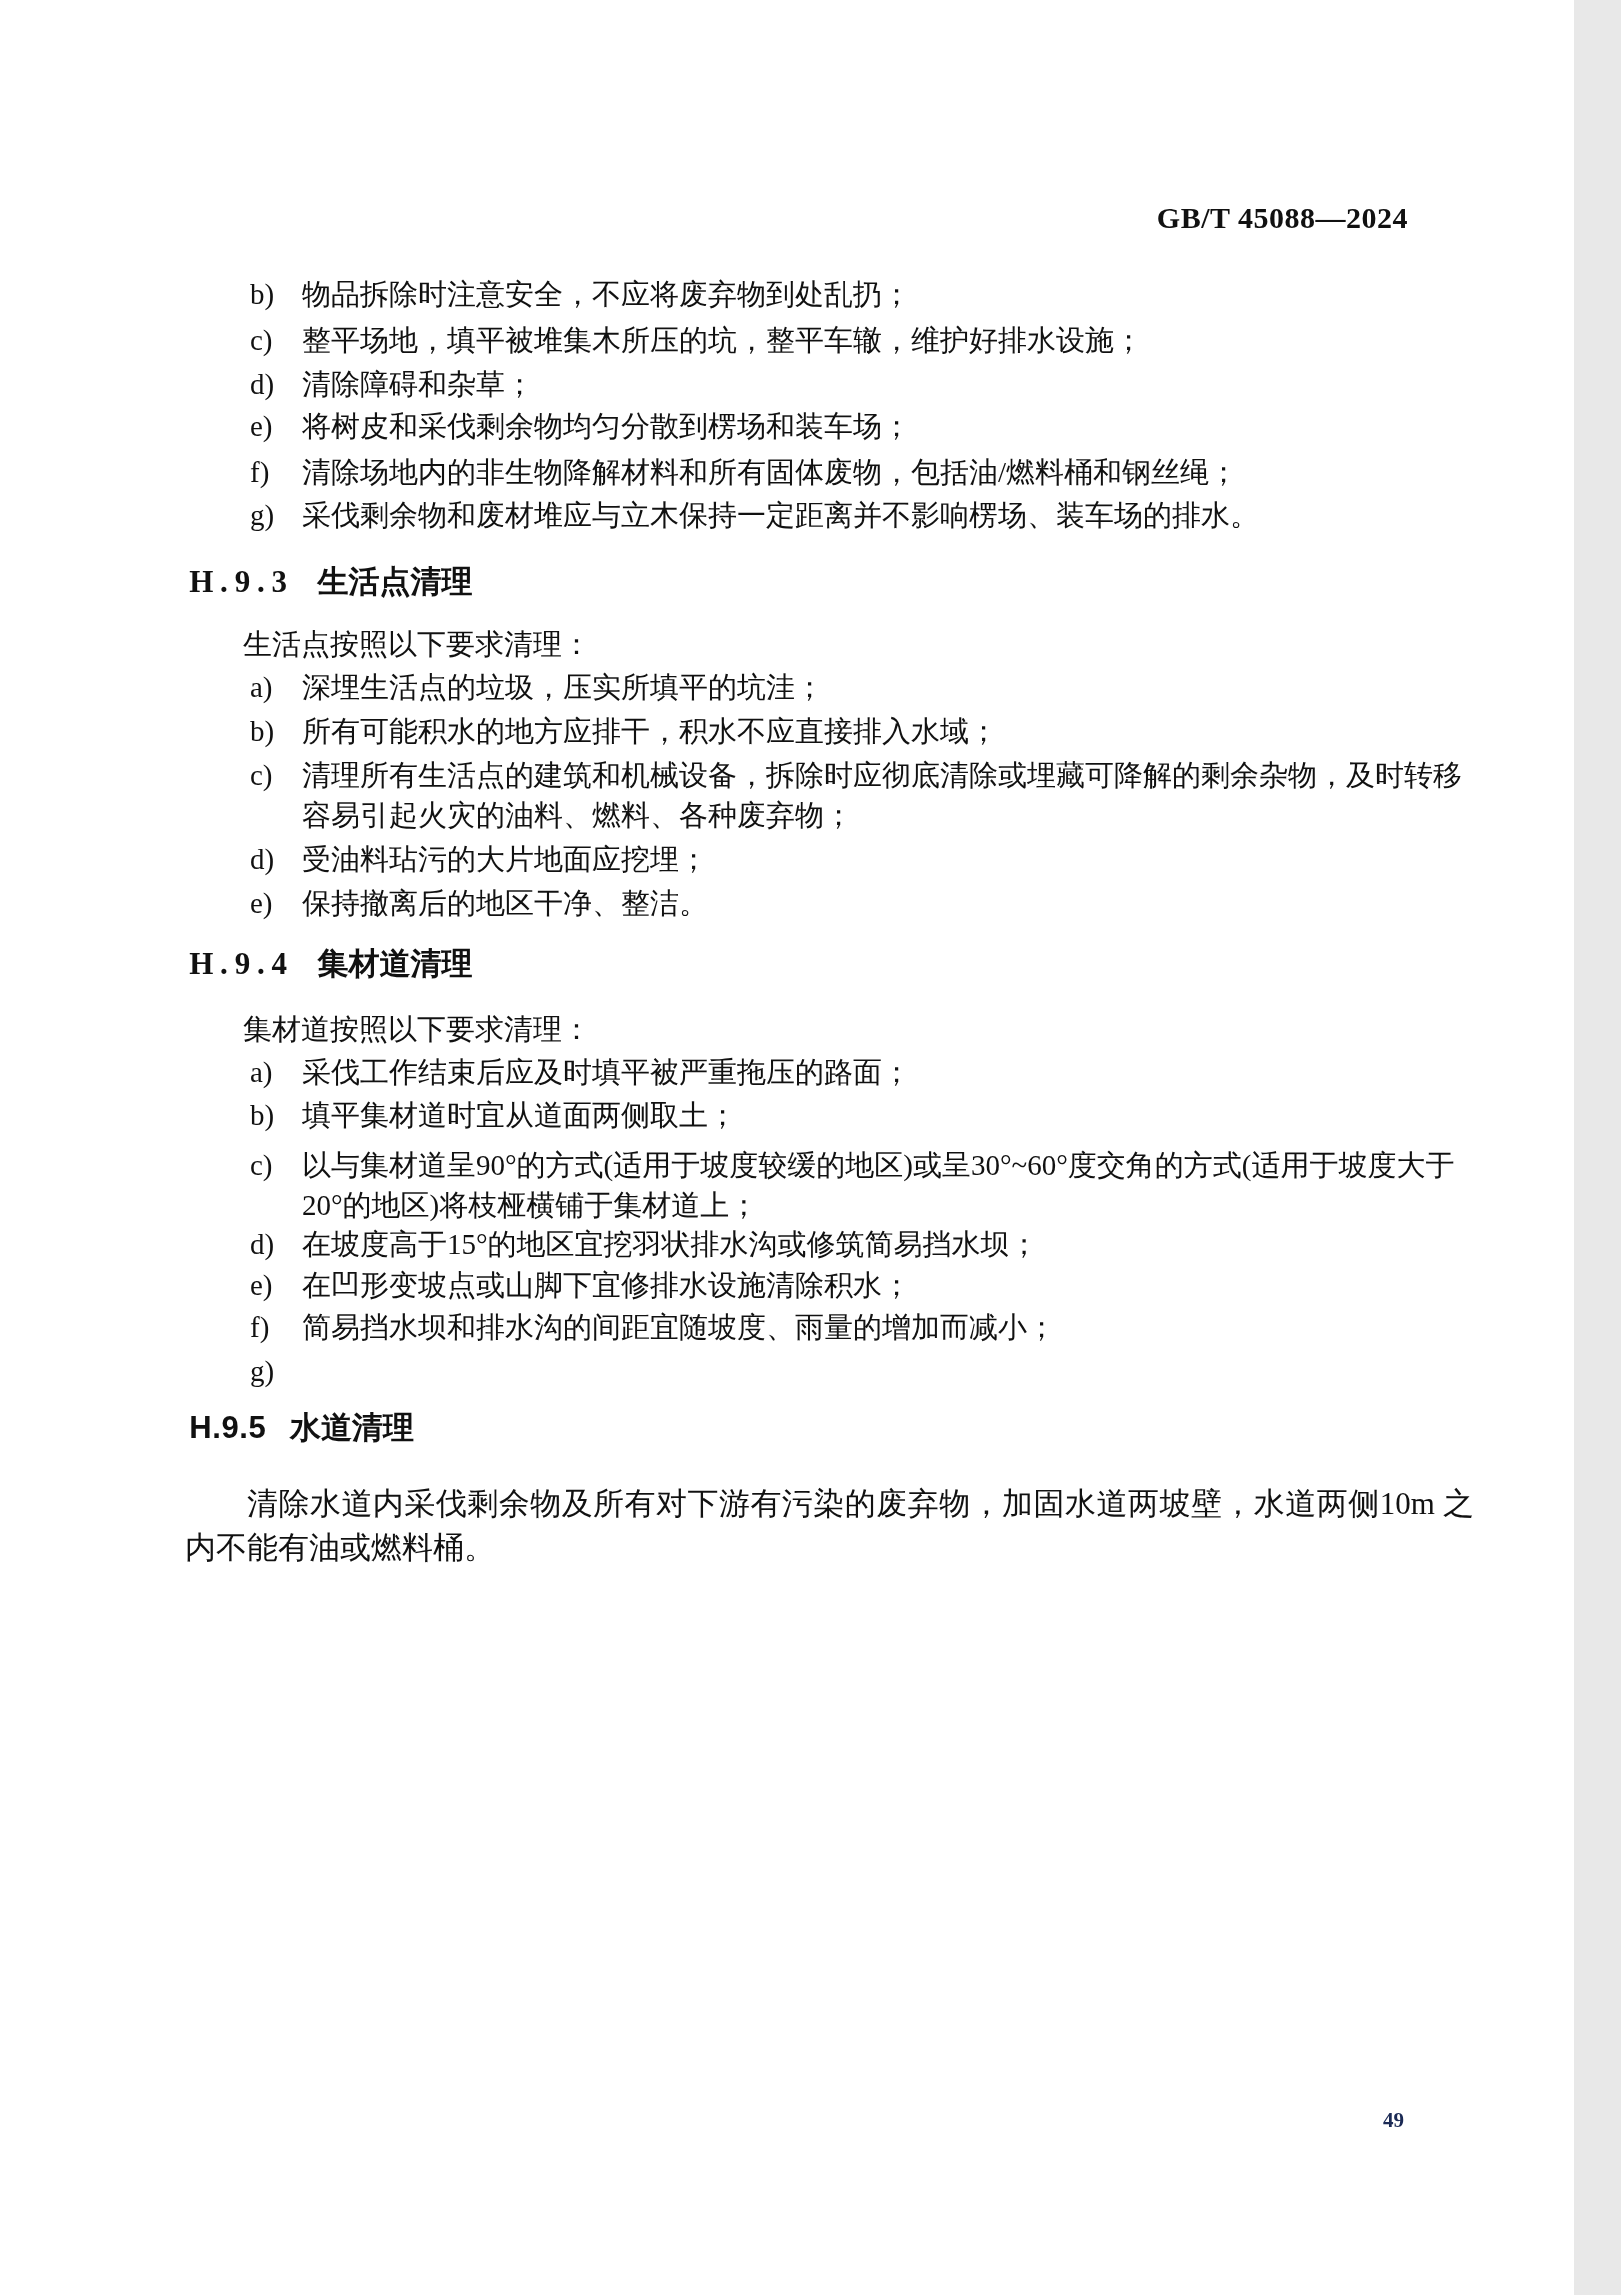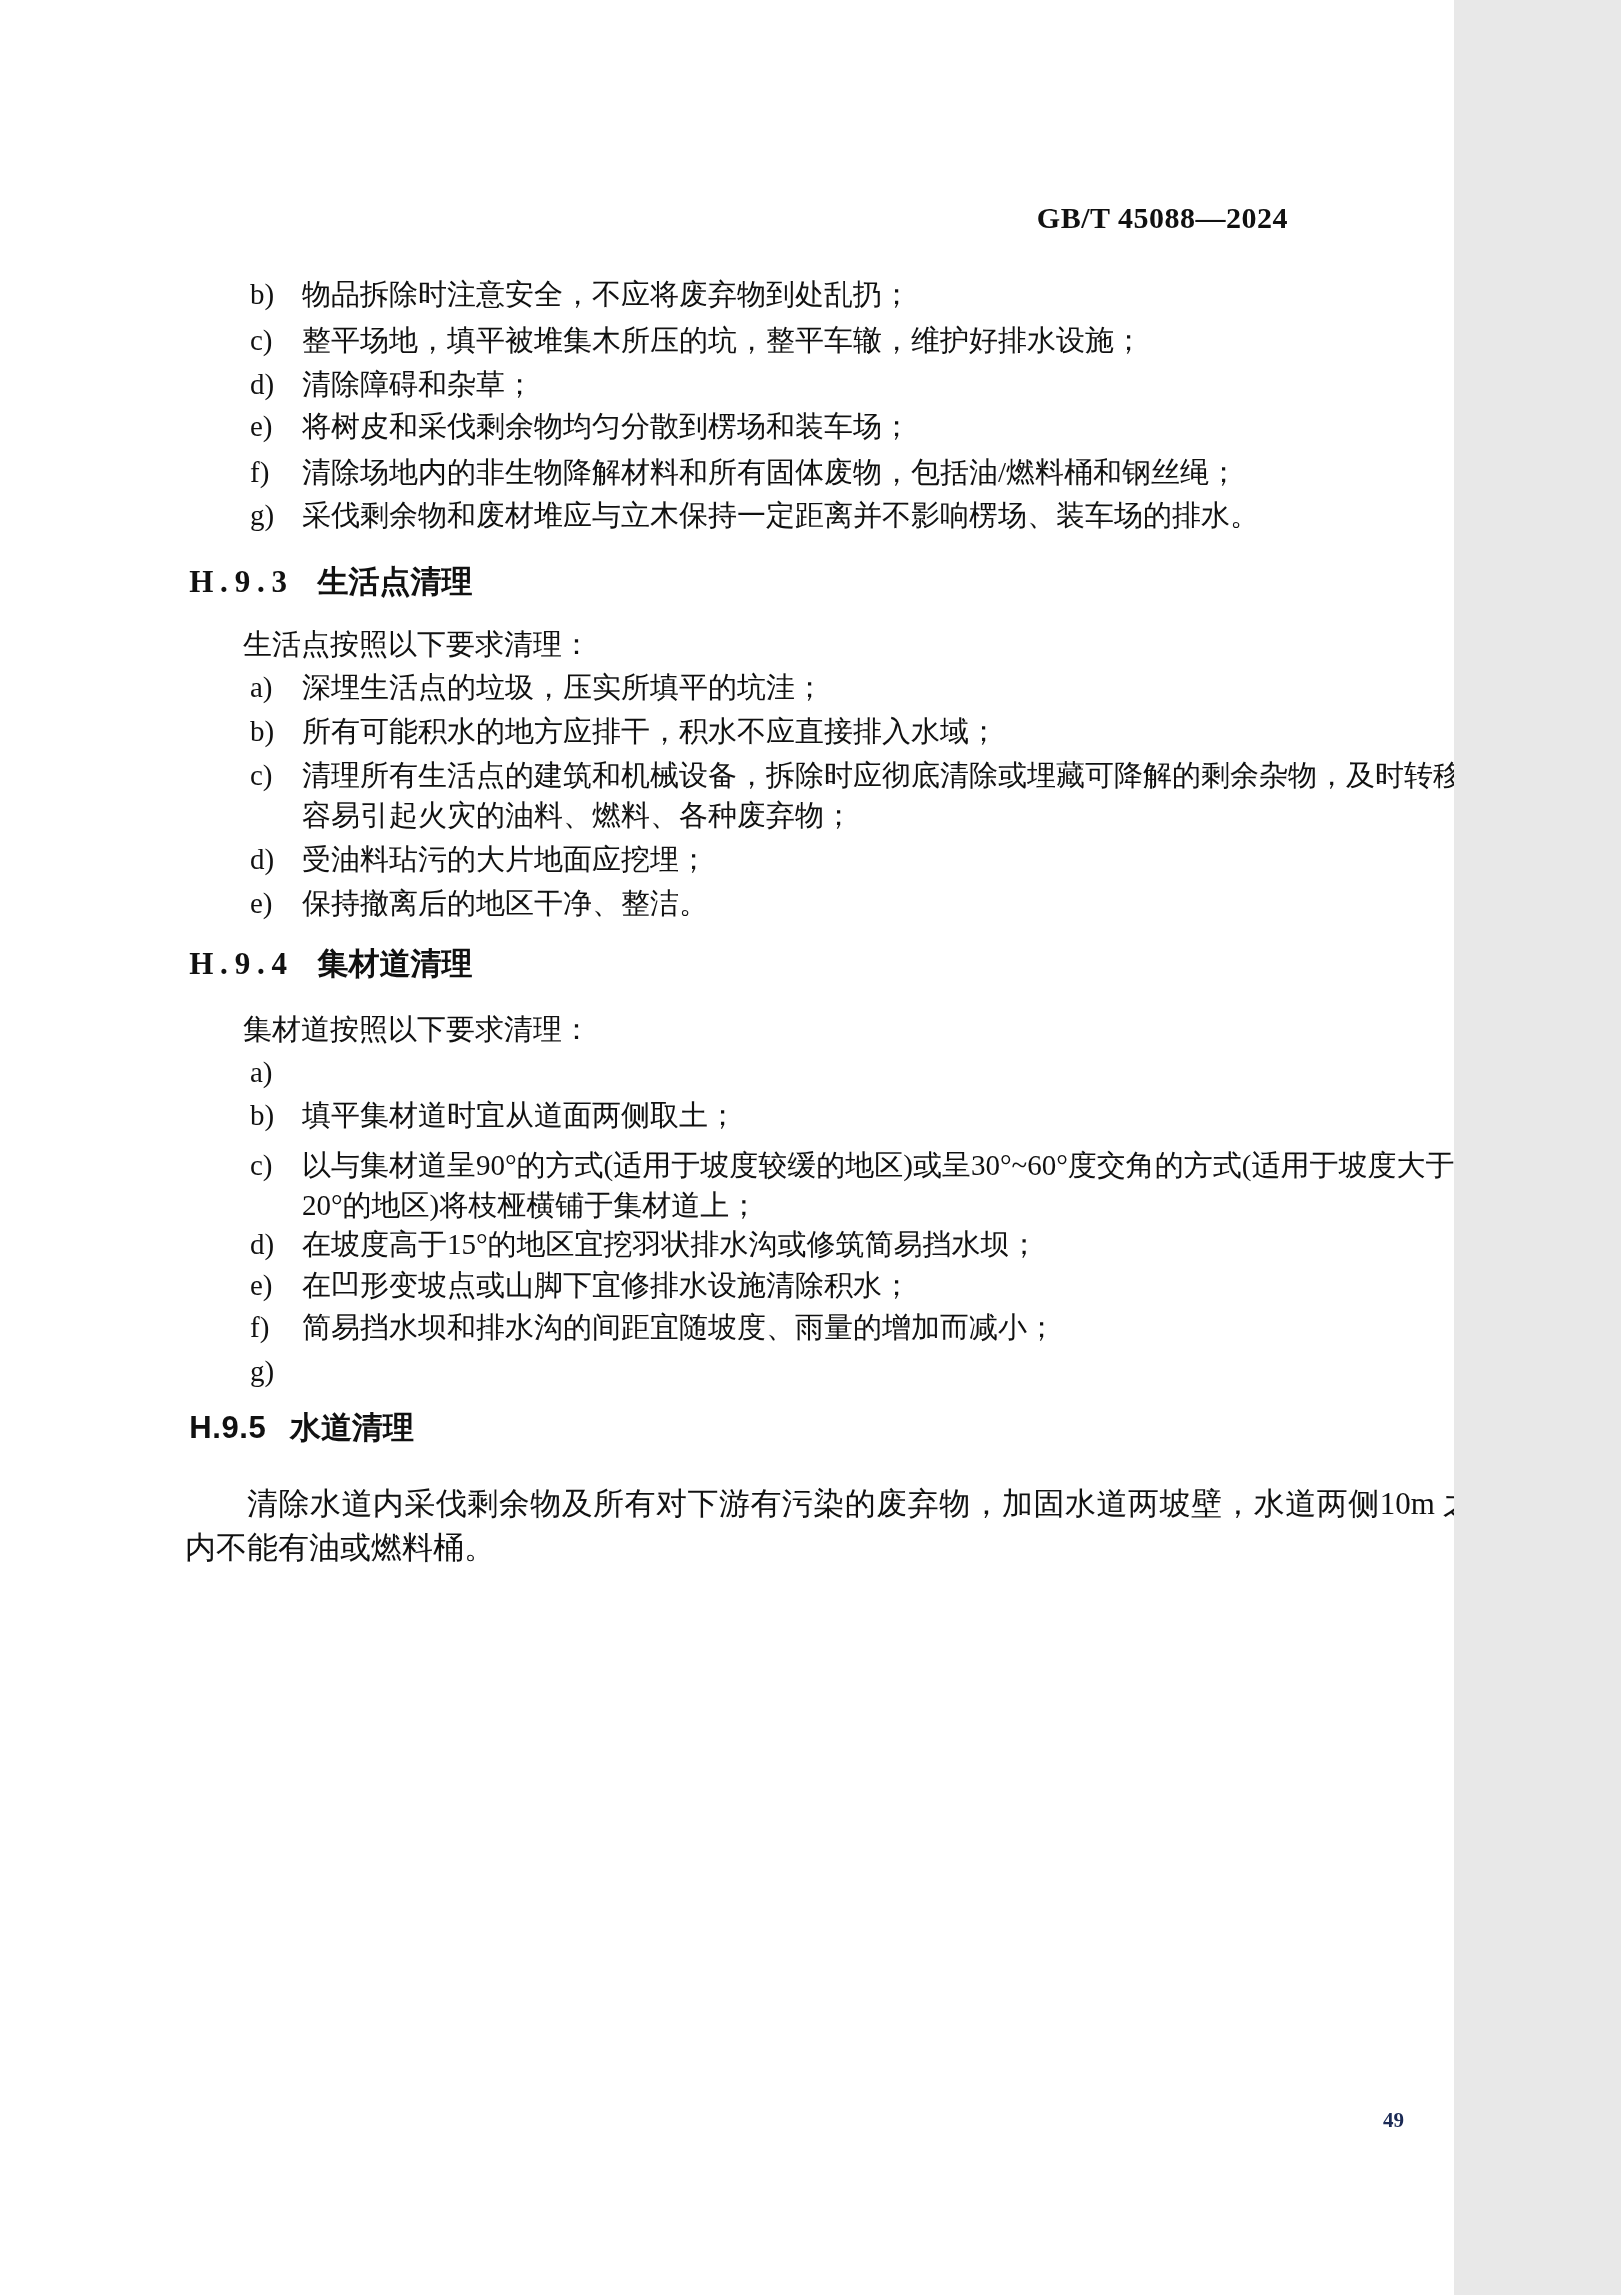--- a/index.html
+++ b/index.html
@@ -1,18 +1,18 @@
 <!DOCTYPE html>
 <html style="font-size:8.3px"><head>
 <meta charset="utf-8">
 <style>
   html,body{margin:0;padding:0;background:#e8e8e8;}
   .page{
     position:relative;
-    width:1454px;height:2295px;
+    width:1574px;height:2295px;
     background:#ffffff;
     overflow:hidden;
     font-family:"Liberation Serif","DejaVu Serif",serif;
     color:#111111;
   }
   .doc-number{
     position:absolute;
     top:201px;right:166px;
     font-size:30px;line-height:34px;
     font-weight:bold;
@@ -140,20 +140,21 @@
       <span class="marker">e)</span>
       <span>保持撤离后的地区干净、整洁。</span>
     </div>
 
     <div class="heading serifnum" style="top:943px">
       <span class="num">H.9.4</span><span class="title">集材道清理</span>
     </div>
     <div class="lead-para" style="top:1009px">集材道按照以下要求清理：</div>
     <div class="li" style="top:1052px">
       <span class="marker">a)</span>
+      <span>采伐工作结束后应及时填平被严重拖压的路面；</span>
     </div>
     <div class="li" style="top:1095px">
       <span class="marker">b)</span>
       <span>填平集材道时宜从道面两侧取土；</span>
     </div>
     <div class="li" style="top:1145px">
       <span class="marker">c)</span>
       <span>以与集材道呈90°的方式(适用于坡度较缓的地区)或呈30°~60°度交角的方式(适用于坡度大于20°的地区)将枝桠横铺于集材道上；</span>
     </div>
     <div class="li" style="top:1224px">

